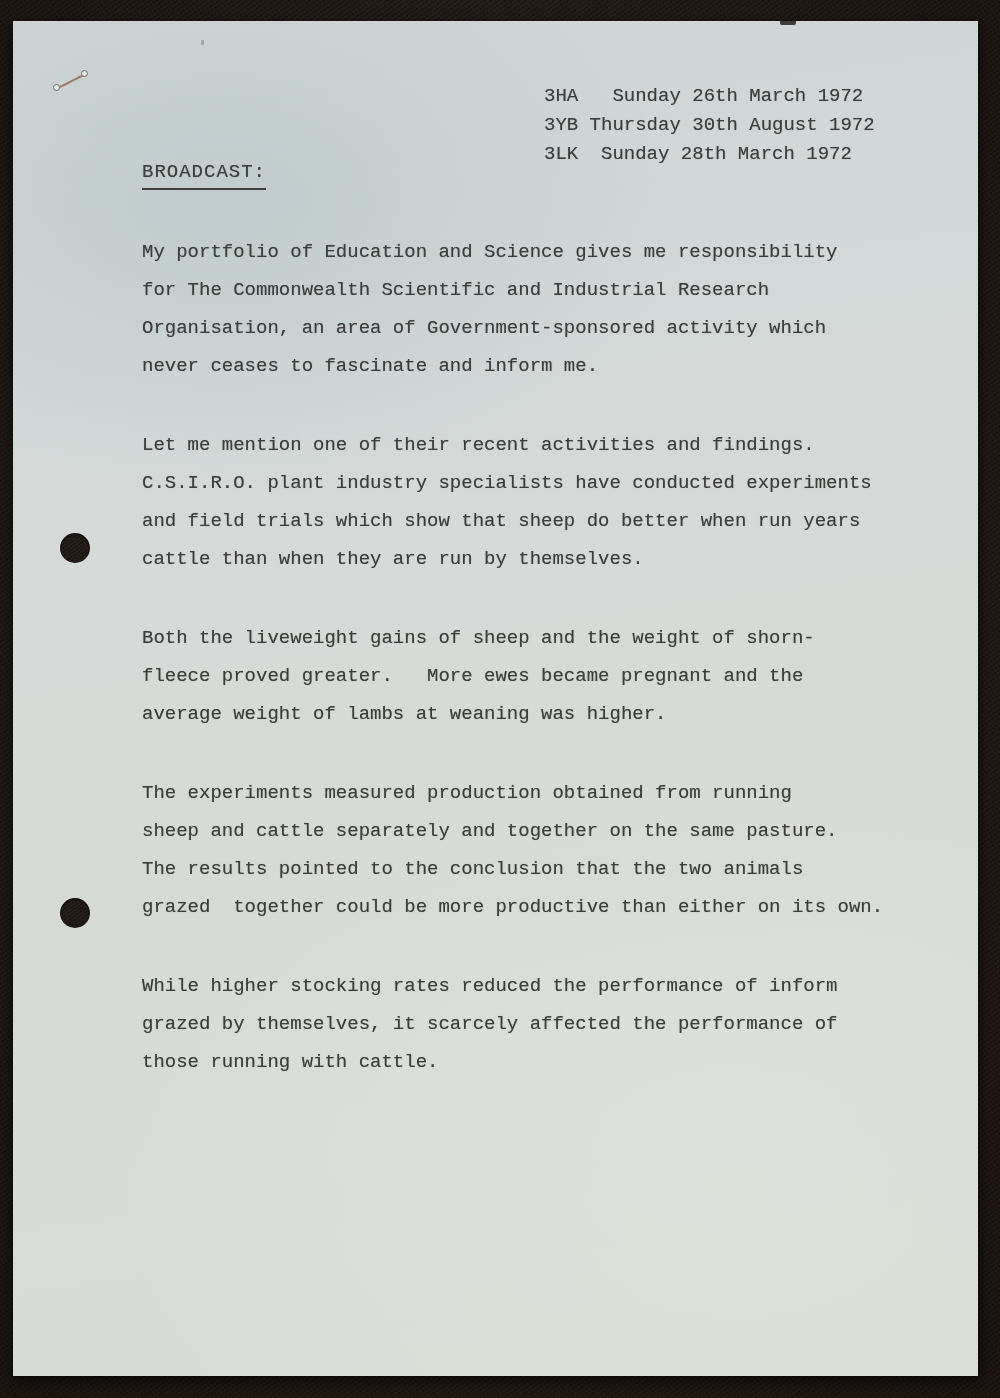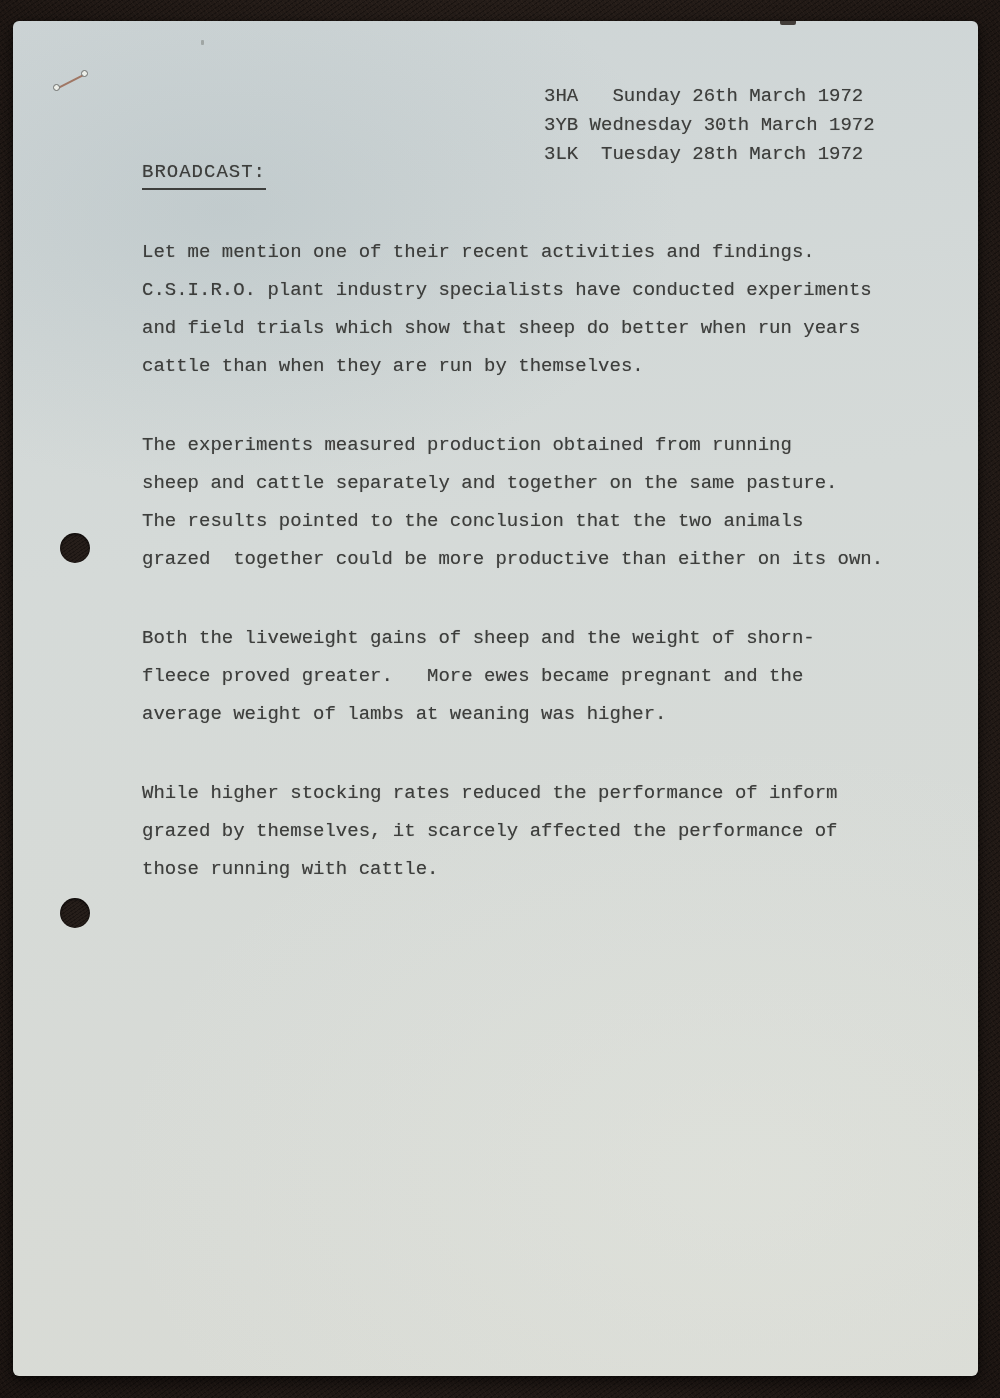--- a/index.html
+++ b/index.html
@@ -27,21 +27,20 @@
     position: absolute;
     left: 13px;
     top: 21px;
     width: 965px;
     height: 1355px;
     background:
       radial-gradient(ellipse 700px 430px at 22% 14%, rgba(158, 175, 182, 0.30), rgba(158, 175, 182, 0) 65%),
       radial-gradient(ellipse 900px 620px at 75% 85%, rgba(232, 234, 226, 0.35), rgba(232, 234, 226, 0) 70%),
       linear-gradient(172deg, #ced5d6 0%, #d5dad8 38%, #d9dbd5 100%);
     box-shadow: 0 6px 18px rgba(0, 0, 0, 0.55), 0 1px 4px rgba(0, 0, 0, 0.45);
-    border-radius: 6px;
   }
 
   .mono {
     font-family: "Liberation Mono", "DejaVu Sans Mono", monospace;
     font-size: 19px;
     color: #3d3e3c;
     text-shadow: 0 0 0.7px rgba(58, 58, 56, 0.5);
   }
 
   
@@ -156,39 +155,43 @@
       <div class="mark-dot dot-b"></div>
     </div>
     <div class="speck"></div>
     <div class="edge-notch"></div>
 
     <div class="hole hole-1"></div>
     <div class="hole hole-2"></div>
 
     <div class="dates mono">
       <div class="date-line">3HA   Sunday 26th March 1972</div>
-      <div class="date-line">3YB Wednesday 30th March 1972</div>
-      <div class="date-line">3LK  Tuesday 28th March 1972</div>
+      <div class="date-line">3YB Thursday 30th August 1972</div>
+      <div class="date-line">3LK  Sunday 28th March 1972</div>
     </div>
 
     <div class="heading-wrap">
       <span class="heading mono">BROADCAST:</span>
     </div>
 
     <div class="bodytext mono">
+      <p>My portfolio of Education and Science gives me responsibility
+for The Commonwealth Scientific and Industrial Research
+Organisation, an area of Government-sponsored activity which
+never ceases to fascinate and inform me.</p>
       <p>Let me mention one of their recent activities and findings.
 C.S.I.R.O. plant industry specialists have conducted experiments
 and field trials which show that sheep do better when run years
 cattle than when they are run by themselves.</p>
+      <p>Both the liveweight gains of sheep and the weight of shorn-
+fleece proved greater.   More ewes became pregnant and the
+average weight of lambs at weaning was higher.</p>
       <p>The experiments measured production obtained from running
 sheep and cattle separately and together on the same pasture.
 The results pointed to the conclusion that the two animals
 grazed  together could be more productive than either on its own.</p>
-      <p>Both the liveweight gains of sheep and the weight of shorn-
-fleece proved greater.   More ewes became pregnant and the
-average weight of lambs at weaning was higher.</p>
       <p>While higher stocking rates reduced the performance of inform
 grazed by themselves, it scarcely affected the performance of
 those running with cattle.</p>
     </div>
 
   </div>
 </div>
 
 </body></html>

